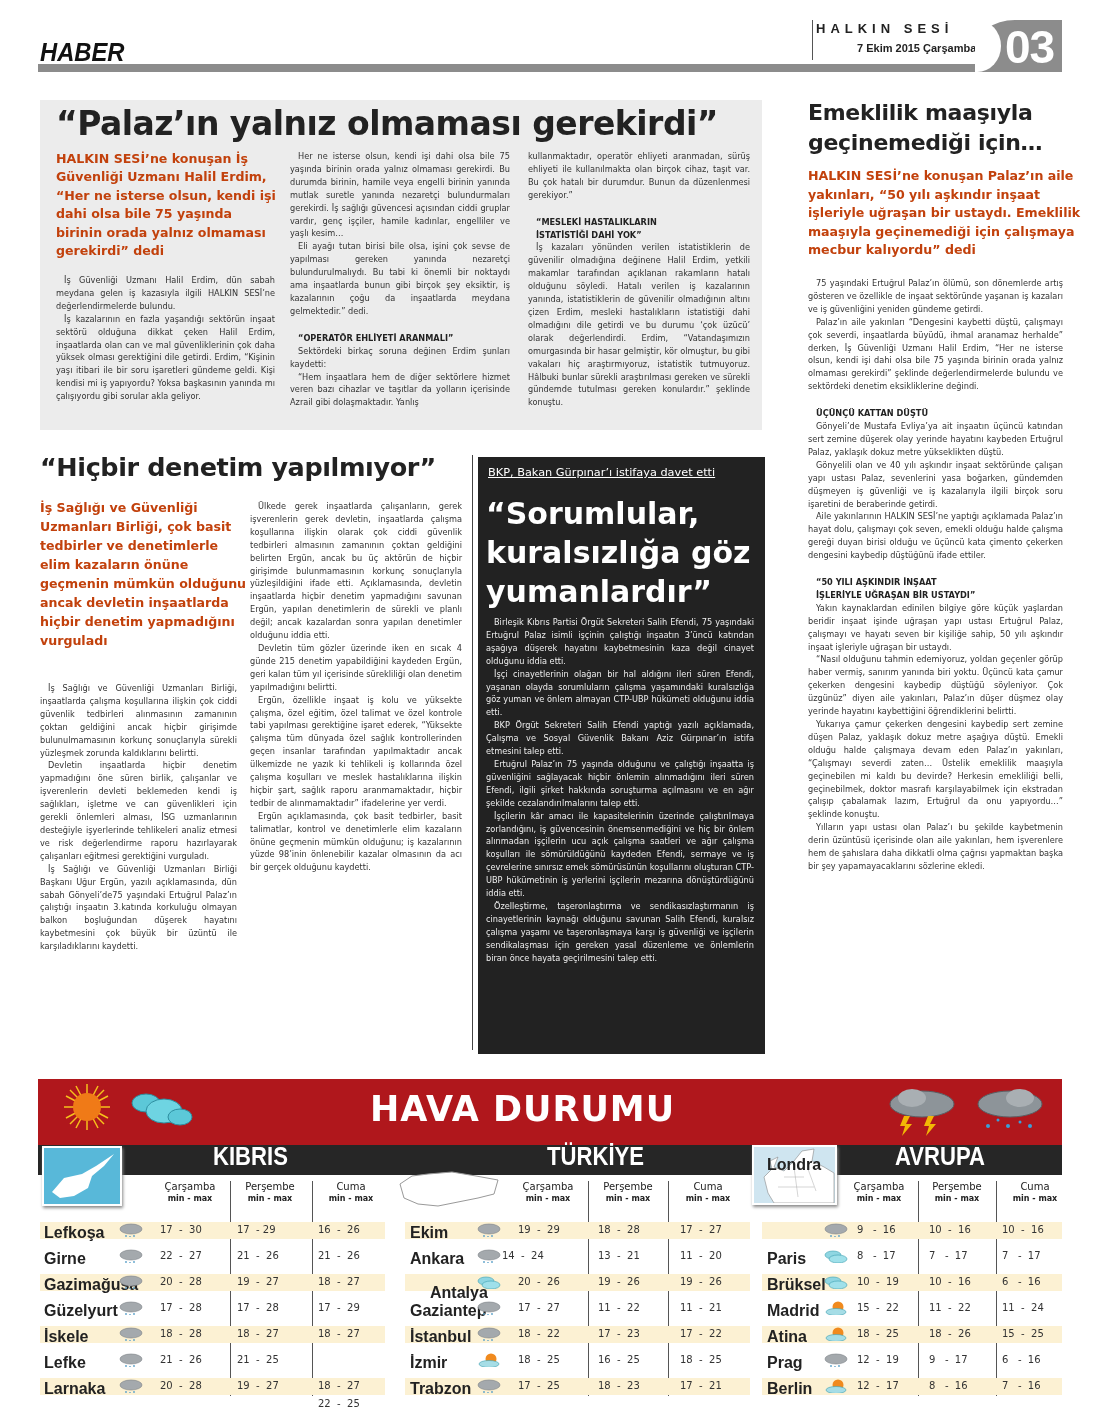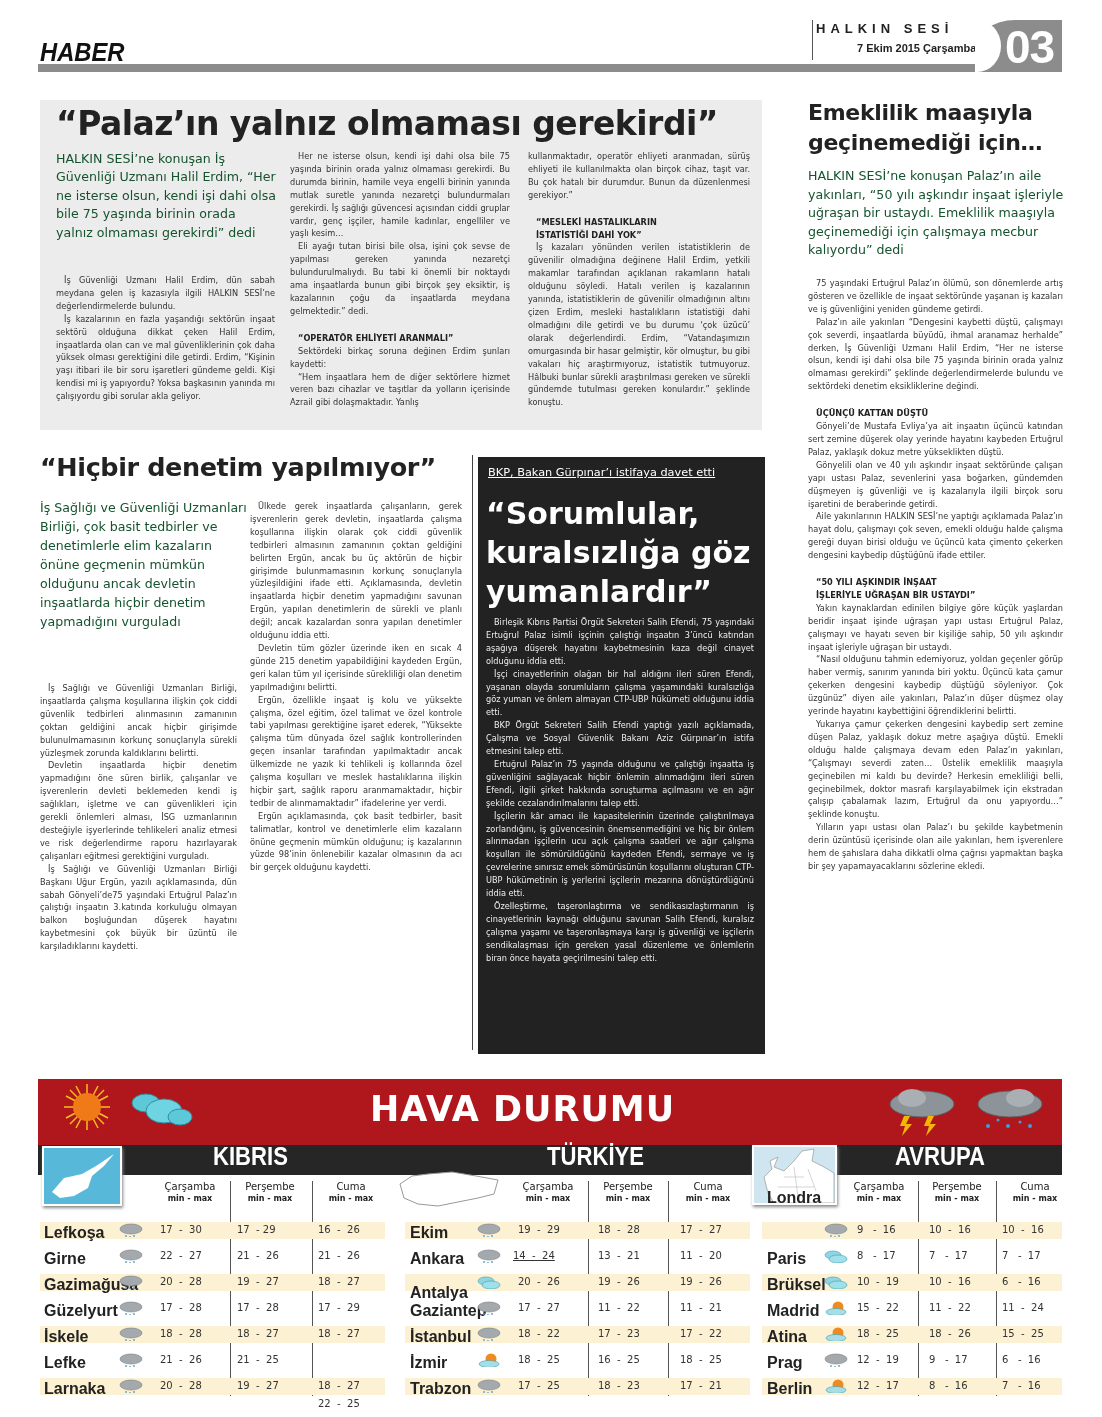--- a/index.html
+++ b/index.html
@@ -12,21 +12,21 @@
   #hdr-paper { left: 816px; top: 21px; font-family: "Liberation Sans", sans-serif; font-weight: bold; font-size: 13px; letter-spacing: 5px; color: #222; }
   #hdr-date { left: 816px; top: 42px; font-family: "Liberation Sans", sans-serif; font-weight: bold; font-size: 11px; color: #222; margin-left: 41px; }
   #hdr-pagebox { left: 975px; top: 20px; width: 87px; height: 52px; background: #8c8c8c; border-top-left-radius: 40px 30px; }
   #hdr-pagebox::before { content: ""; position: absolute; left: 0; top: 0; width: 26px; height: 52px; background: #fff; border-top-right-radius: 24px 26px; border-bottom-right-radius: 24px 26px; }
   #hdr-pagenum { left: 1005px; top: 20px; font-family: "Liberation Sans", sans-serif; font-weight: bold; font-size: 46px; color: #fff; letter-spacing: -1px; }
 
   
   #art1 { left: 40px; top: 100px; width: 722px; height: 330px; background: #ececec; }
   .h-big { font-family: "DejaVu Sans", sans-serif; font-weight: bold; color: #222; }
   #art1-title { left: 56px; top: 104px; font-size: 33px; letter-spacing: -0.5px; }
-  .deck { font-family: "DejaVu Sans", sans-serif; font-weight: normal; color: #14532d; }
+  .deck { font-family: "DejaVu Sans", sans-serif; font-weight: bold; color: #c2410c; }
   #art1-deck { left: 56px; top: 150px; width: 220px; font-size: 12.6px; line-height: 18.4px; }
   .body { font-family: "DejaVu Sans", sans-serif; font-size: 8.2px; line-height: 12.9px; color: #333; text-align: justify; }
   .body p { text-indent: 8px; }
   .sub { font-family: "DejaVu Sans", sans-serif; font-weight: bold; font-size: 8.2px; line-height: 12.9px; color: #222; margin-top: 8px; padding-left: 8px; }
   #art1-c1 { left: 56px; top: 274px; width: 219px; }
   #art1-c2 { left: 290px; top: 150px; width: 220px; }
   #art1-c3 { left: 528px; top: 150px; width: 222px; }
 
   
   #art2-title { left: 808px; top: 98px; width: 290px; font-size: 22px; line-height: 30px; letter-spacing: -0.3px; }
@@ -337,25 +337,25 @@
     <div class="abs wx-row" style="left:405px;top:1248px;width:345px;"></div>
     <div class="abs city" style="left:410px;top:1250px;">Ankara</div>
     <svg class="abs wxicon" style="left:476px;top:1249px;" width="26" height="16">
       <ellipse cx="13" cy="6" rx="11" ry="5" fill="#a4a9ad" stroke="#7c8186" stroke-width="0.6"></ellipse>
       <g fill="#5aa0c8">
         <circle cx="8" cy="13" r="0.9"></circle>
         <circle cx="12" cy="14" r="0.9"></circle>
         <circle cx="16" cy="13" r="0.9"></circle>
       </g>
     </svg>
-    <div class="abs temp" style="left:513px;top:1250px;text-decoration:underline;">14  -  24</div>
+    <div class="abs temp" style="left:502px;top:1250px;">14  -  24</div>
     <div class="abs temp" style="left:598px;top:1250px;">13  -  21</div>
     <div class="abs temp" style="left:680px;top:1250px;">11  -  20</div>
     <div class="abs wx-row alt" style="left:405px;top:1274px;width:345px;"></div>
-    <div class="abs city" style="left:410px;top:1276px;margin-top:8px;">Antalya</div>
+    <div class="abs city" style="left:430px;top:1276px;margin-top:8px;">Antalya</div>
     <svg class="abs wxicon" style="left:476px;top:1275px;" width="26" height="16">
       <ellipse cx="10" cy="6" rx="8" ry="4" fill="#8fd6e2" stroke="#3c9fb0" stroke-width="0.6"></ellipse>
       <ellipse cx="15" cy="10" rx="9" ry="4" fill="#9fe0ea" stroke="#3c9fb0" stroke-width="0.6"></ellipse>
     </svg>
     <div class="abs temp" style="left:518px;top:1276px;">20  -  26</div>
     <div class="abs temp" style="left:598px;top:1276px;">19  -  26</div>
     <div class="abs temp" style="left:680px;top:1276px;">19  -  26</div>
     <div class="abs wx-row" style="left:405px;top:1300px;width:345px;"></div>
     <div class="abs city" style="left:410px;top:1302px;">Gaziantep</div>
     <svg class="abs wxicon" style="left:476px;top:1301px;" width="26" height="16">
@@ -412,21 +412,21 @@
       <div>Perşembe</div>
       <div class="mm">min  -  max</div>
     </div>
     <div class="abs day-hdr" style="left:996px;top:1181px;width:78px;">
       <div>Cuma</div>
       <div class="mm">min  -  max</div>
     </div>
     <div class="abs wx-vline" style="left:918px;top:1181px;height:215px;"></div>
     <div class="abs wx-vline" style="left:996px;top:1181px;height:215px;"></div>
     <div class="abs wx-row alt" style="left:762px;top:1222px;width:300px;"></div>
-    <div class="abs city" style="left:767px;top:1156px;margin-top:33px;">Londra</div>
+    <div class="abs city" style="left:767px;top:1156px;">Londra</div>
     <svg class="abs wxicon" style="left:823px;top:1223px;" width="26" height="16">
       <ellipse cx="13" cy="6" rx="11" ry="5" fill="#a4a9ad" stroke="#7c8186" stroke-width="0.6"></ellipse>
       <g fill="#5aa0c8">
         <circle cx="8" cy="13" r="0.9"></circle>
         <circle cx="12" cy="14" r="0.9"></circle>
         <circle cx="16" cy="13" r="0.9"></circle>
       </g>
     </svg>
     <div class="abs temp" style="left:857px;top:1224px;">9   -  16</div>
     <div class="abs temp" style="left:929px;top:1224px;">10  -  16</div>

